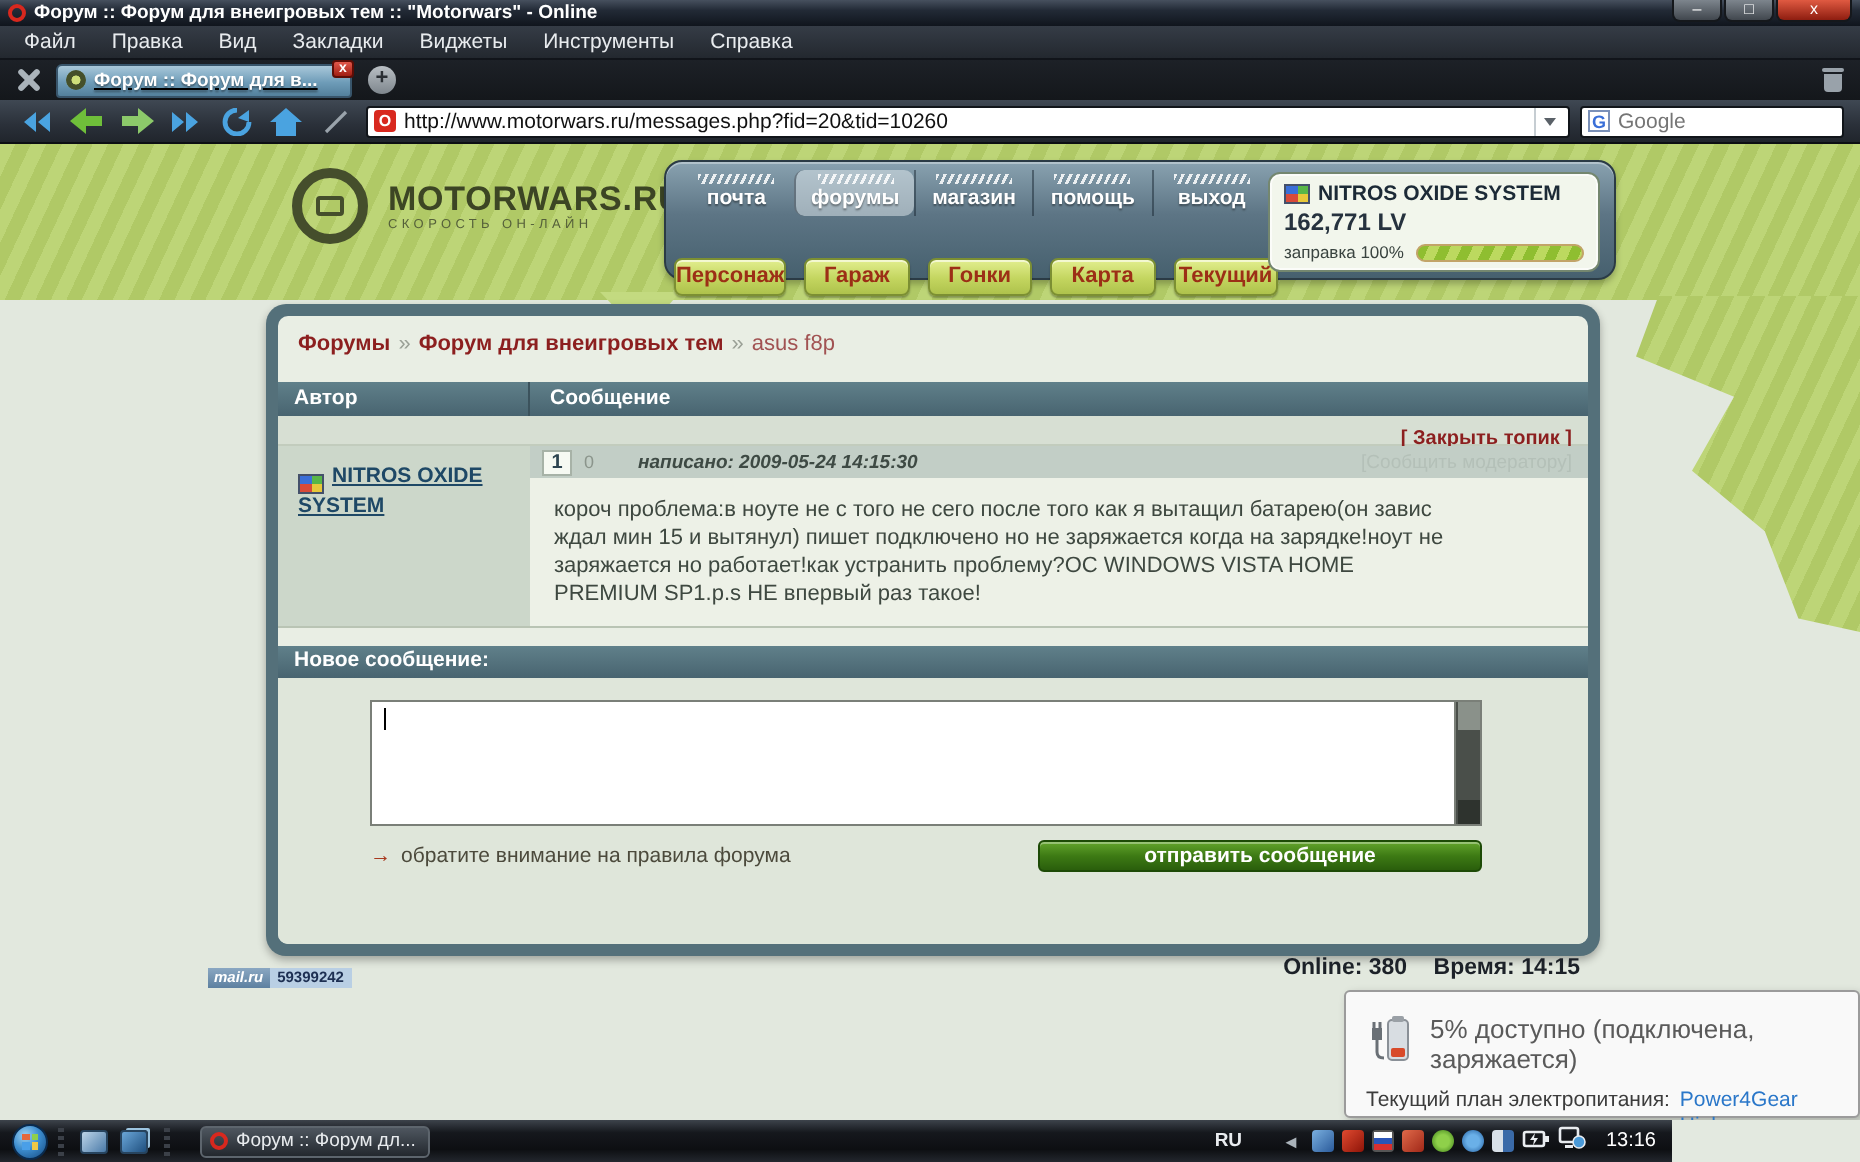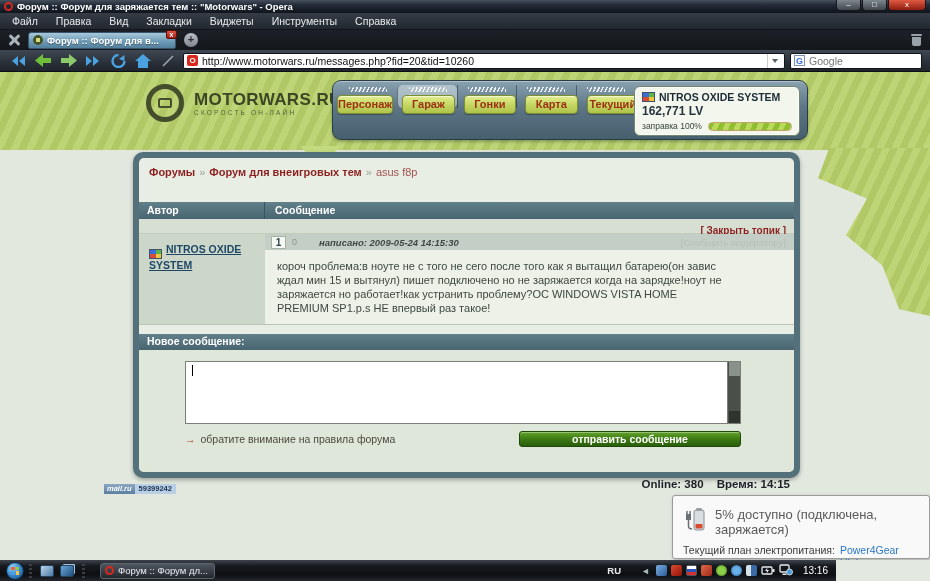--- a/index.html
+++ b/index.html
@@ -15,21 +15,21 @@
   .win-btn.close { width:38px; background:linear-gradient(180deg,#e05a42,#8e1d10); }
 
   .menubar { height:17px; background:linear-gradient(180deg,#353c46,#23282f); display:flex; align-items:center; gap:18px; padding:0 12px; border-bottom:1px solid #11141a; }
   .menubar span { color:#e8ebee; font-size:10.5px; }
 
   .tabbar { height:20px; background:linear-gradient(180deg,#1d2127,#14171b); display:flex; align-items:center; padding:0 4px; position:relative; }
   .wrench-ico { width:16px; height:14px; margin:0 6px 0 2px; position:relative; }
   .wrench-ico:before,.wrench-ico:after { content:""; position:absolute; left:7px; top:0; width:3px; height:14px; background:#aab3ba; border-radius:2px; }
   .wrench-ico:before { transform:rotate(45deg); }
   .wrench-ico:after { transform:rotate(-45deg); }
-  .tab { height:17px; min-width:148px; background:linear-gradient(180deg,#a9c8da 0%,#6e9cb8 55%,#53809c 100%); border:1px solid #38556b; border-radius:3px 6px 2px 2px; display:flex; align-items:center; padding:0 14px 0 4px; position:relative; }
+  .tab { height:17px; min-width:148px; background:linear-gradient(180deg,#a9c8da 0%,#6e9cb8 55%,#53809c 100%); border:1px solid #38556b; border-radius:3px 6px 2px 2px; display:flex; align-items:center; padding:0 14px 0 4px; position:relative;text-decoration:underline; }
   .tab-fav { width:10px; height:10px; border-radius:50%; background:radial-gradient(circle at 50% 50%,#cfe07a 0 30%,#45502a 34% 70%,#8aa243 72%); margin-right:4px; flex:none; }
   .tab-label { color:#fff; font-size:9.5px; font-weight:bold; white-space:nowrap; text-shadow:0 1px 1px rgba(0,0,0,.4); }
   .tab-close { position:absolute; right:-2px; top:-3px; width:11px; height:9px; background:linear-gradient(180deg,#e2574a,#a01d12); border:1px solid #5e0d06; border-radius:2px; color:#fff; font-size:7px; line-height:7px; text-align:center; font-weight:bold; }
   .newtab-btn { width:14px; height:14px; border-radius:50%; background:linear-gradient(180deg,#b9bfc4,#7e868d); color:#2a2f34; font-size:11px; line-height:13px; text-align:center; font-weight:bold; margin-left:8px; }
   .trash-ico { position:absolute; right:8px; top:4px; width:11px; height:12px; }
   .trash-ico .lid { width:11px; height:2px; background:#99a2aa; margin-bottom:1px; border-radius:1px; }
   .trash-ico .bin { width:9px; height:9px; margin-left:1px; background:#99a2aa; border-radius:0 0 2px 2px; }
 
   .addressbar { height:22px; background:linear-gradient(180deg,#3f4853 0%,#2a3039 60%,#20252c 100%); display:flex; align-items:center; padding:0 8px; gap:5px; border-bottom:1px solid #0c0f13; }
   .navbtn { flex:none; display:flex; align-items:center; justify-content:center; width:20px; height:18px; }
@@ -61,42 +61,42 @@
   
   .slate { position:absolute; left:332px; top:8px; width:476px; height:60px; border-radius:9px;
     background:linear-gradient(180deg,#89a2b0 0%,#5d7585 45%,#46606e 100%); border:1px solid #2b3b45;
     box-shadow:inset 0 1px 0 rgba(255,255,255,.35), 0 2px 3px rgba(0,0,0,.25); }
   .topnav { position:absolute; left:6px; top:4px; width:296px; display:flex; }
   .topnav-item { flex:1; text-align:center; padding:2px 0 3px; position:relative; }
   .topnav-item + .topnav-item { border-left:1px solid rgba(18,32,42,.45); }
   .topnav-item .hatch { width:38px; height:5px; margin:0 auto 1px; background:repeating-linear-gradient(115deg,rgba(255,255,255,.85) 0 1.5px,rgba(0,0,0,0) 1.5px 3.5px); }
   .topnav-item .lbl { color:#fff; font-size:10.5px; font-weight:bold; text-shadow:0 1px 1px rgba(0,0,0,.4); }
   .topnav-item.active { background:rgba(228,236,239,.5); border-radius:5px; }
-  .gamenav { position:absolute; left:4px; top:14px; width:302px; display:flex; gap:9px; }
+  .gamenav { position:absolute; left:4px; top:48px; width:302px; display:flex; gap:9px; }
   .gamebtn { flex:1; height:19px; background:linear-gradient(180deg,#e2ee8f 0%,#c3d55f 55%,#aec24c 100%);
     border:1px solid #7c8f33; border-radius:4px; color:#9c2f16; font-size:11px; font-weight:bold; text-align:center; line-height:17px;
     box-shadow:inset 0 1px 0 rgba(255,255,255,.6), 0 1px 1px rgba(0,0,0,.3); }
   
   .stats { position:absolute; right:7px; top:5px; width:166px; height:50px; background:#f2f6ec; border:1px solid #74876f; border-radius:6px;
     box-shadow:inset 0 0 0 1px rgba(255,255,255,.7); padding:4px 7px 0; }
   .stats-name { display:flex; align-items:center; gap:4px; font-size:10.5px; font-weight:bold; color:#1c2a36; white-space:nowrap; }
   .flag-ico { width:13px; height:10px; display:grid; grid-template-columns:1fr 1fr; grid-template-rows:1fr 1fr; flex:none; border:1px solid #44506a; }
   .flag-ico i:nth-child(1){background:#3a6fd8}.flag-ico i:nth-child(2){background:#58b648}
   .flag-ico i:nth-child(3){background:#d84a3a}.flag-ico i:nth-child(4){background:#e8c83a}
   .stats-money { font-size:12px; font-weight:bold; color:#26323e; margin:1px 0 3px; }
   .fuel-row { display:flex; align-items:center; gap:6px; }
   .fuel-lbl { font-size:8.5px; color:#3a4440; white-space:nowrap; }
   .fuel-bar { width:86px; height:9px; border:1px solid #c2a468; border-radius:5px; overflow:hidden;
     background:repeating-linear-gradient(115deg,#8fbe30 0 5px,#bcd95f 5px 10px); }
 
   
   .panel { position:absolute; left:133px; top:80px; width:667px; height:326px; background:#54707a; border-radius:10px; padding:6px;
     box-shadow:0 2px 4px rgba(0,0,0,.3); }
   .panel-inner { width:100%; height:100%; background:#e9eee4; border-radius:5px; overflow:hidden; display:flex; flex-direction:column; }
-  .breadcrumb { padding:8px 10px 24px; font-size:11px; color:#8a8f86; }
+  .breadcrumb { padding:8px 10px 13px; font-size:11px; color:#8a8f86; }
   .crumb-link { color:#8c1f1f; font-weight:bold; text-decoration:none; }
   .crumb-sep { color:#9aa096; margin:0 4px; }
   .crumb-last { color:#a15252; }
 
   .thead { display:flex; height:17px; background:linear-gradient(180deg,#60808a,#486470); color:#fff; font-size:10.5px; font-weight:bold; }
   .th-author { width:126px; padding:2px 8px 0; border-right:1px solid #3b525c; }
   .th-msg { flex:1; padding:2px 10px 0; }
   .closerow { height:15px; background:#d7dfd3; border-bottom:1px solid #c2ccbd; text-align:right; padding:1px 8px 0; }
   .closerow a { color:#8c1f1f; font-size:10px; font-weight:bold; text-decoration:none; }
   .postrow { display:flex; border-bottom:1px solid #b9c4b4; }
@@ -173,21 +173,21 @@
 
   a { cursor:pointer; }
 </style>
 </head>
 <body>
 
 <div class="screen">
 
   <div class="titlebar">
     <span class="opera-ico"></span>
-    <span class="win-title">Форум :: Форум для заряжается тем :: "Motorwars" - Opera</span>
+    <span class="win-title">Форум :: Форум для внеигровых тем :: "Motorwars" - Online</span>
     <div class="win-btns">
       <div class="win-btn">–</div>
       <div class="win-btn">□</div>
       <div class="win-btn close">x</div>
     </div>
   </div>
 
   <div class="menubar">
     <span>Файл</span>
     <span>Правка</span>

